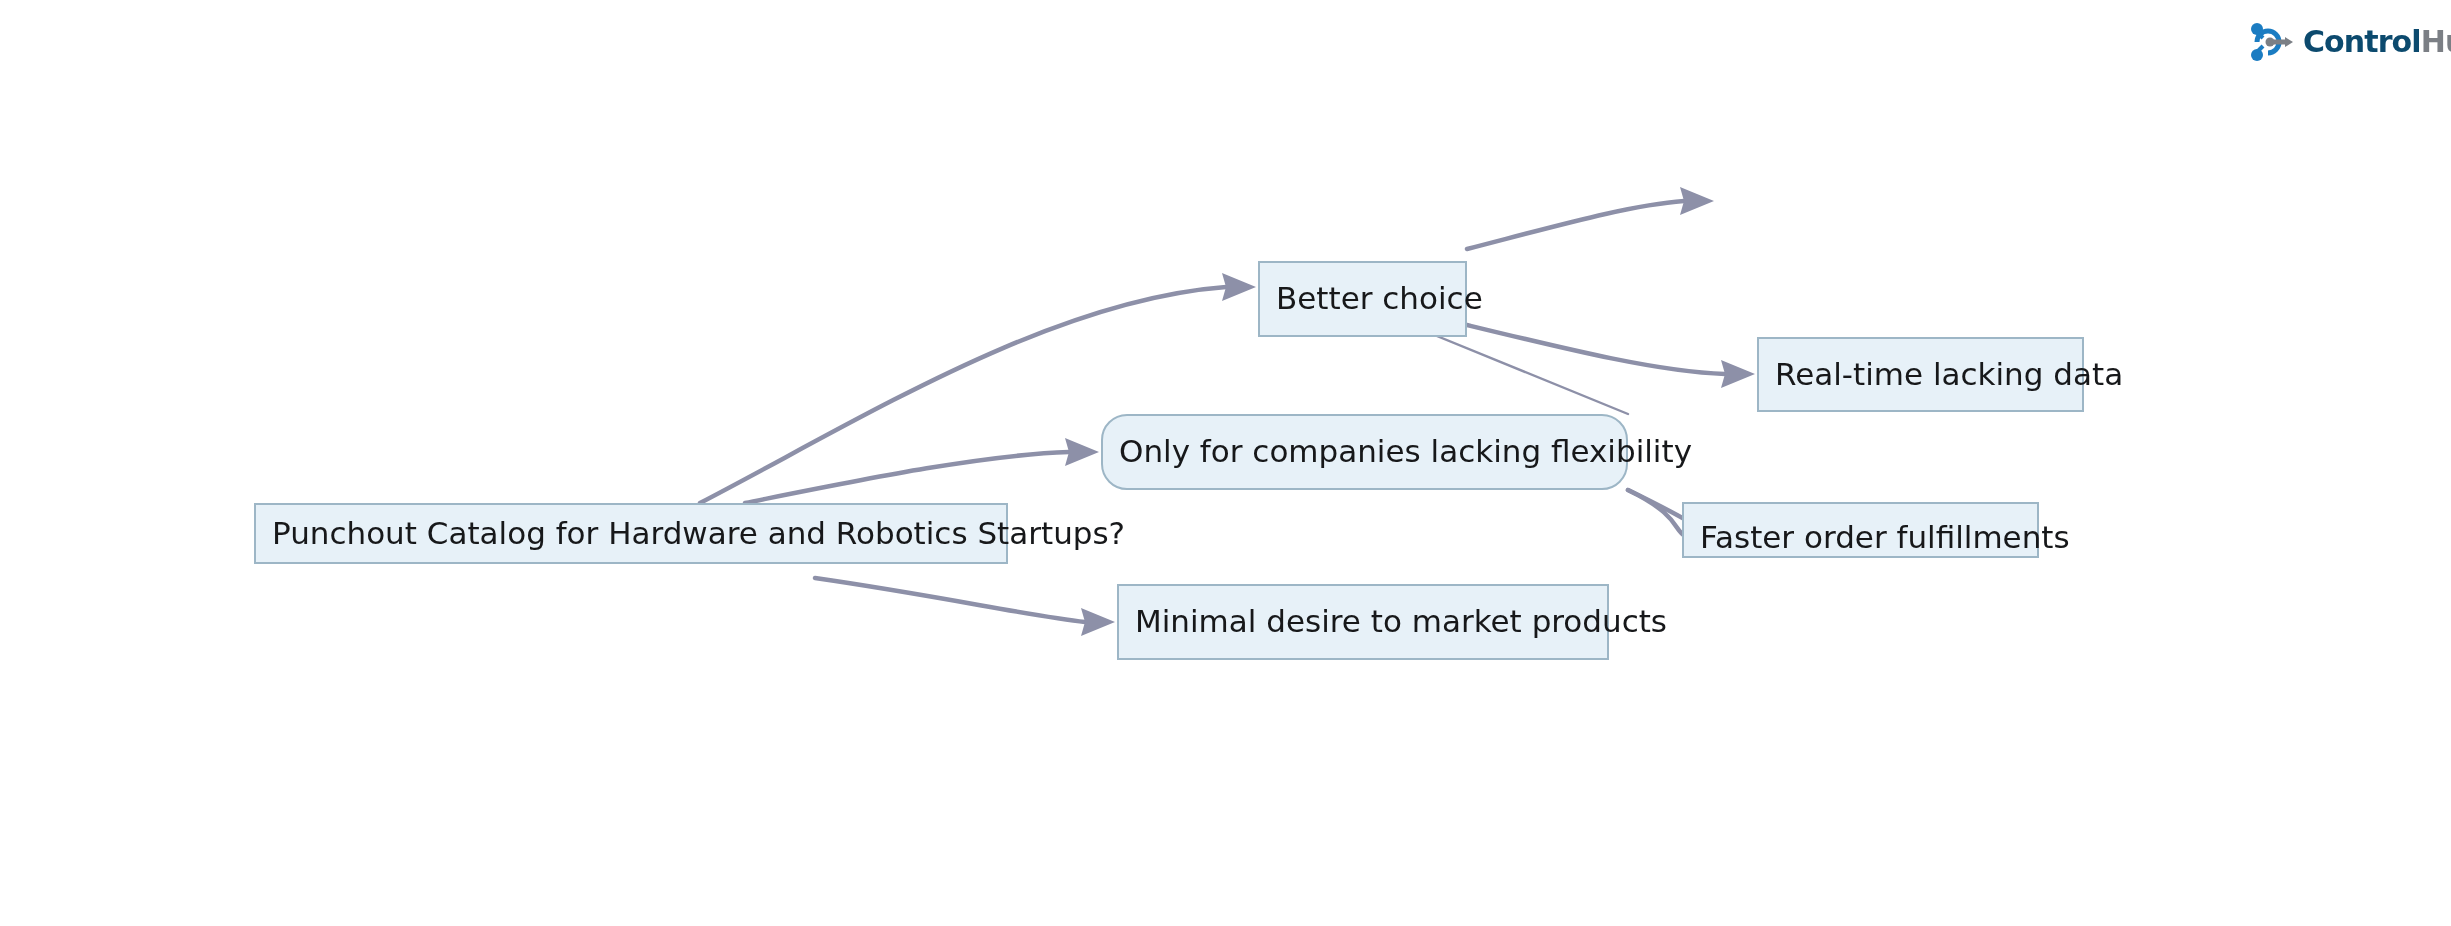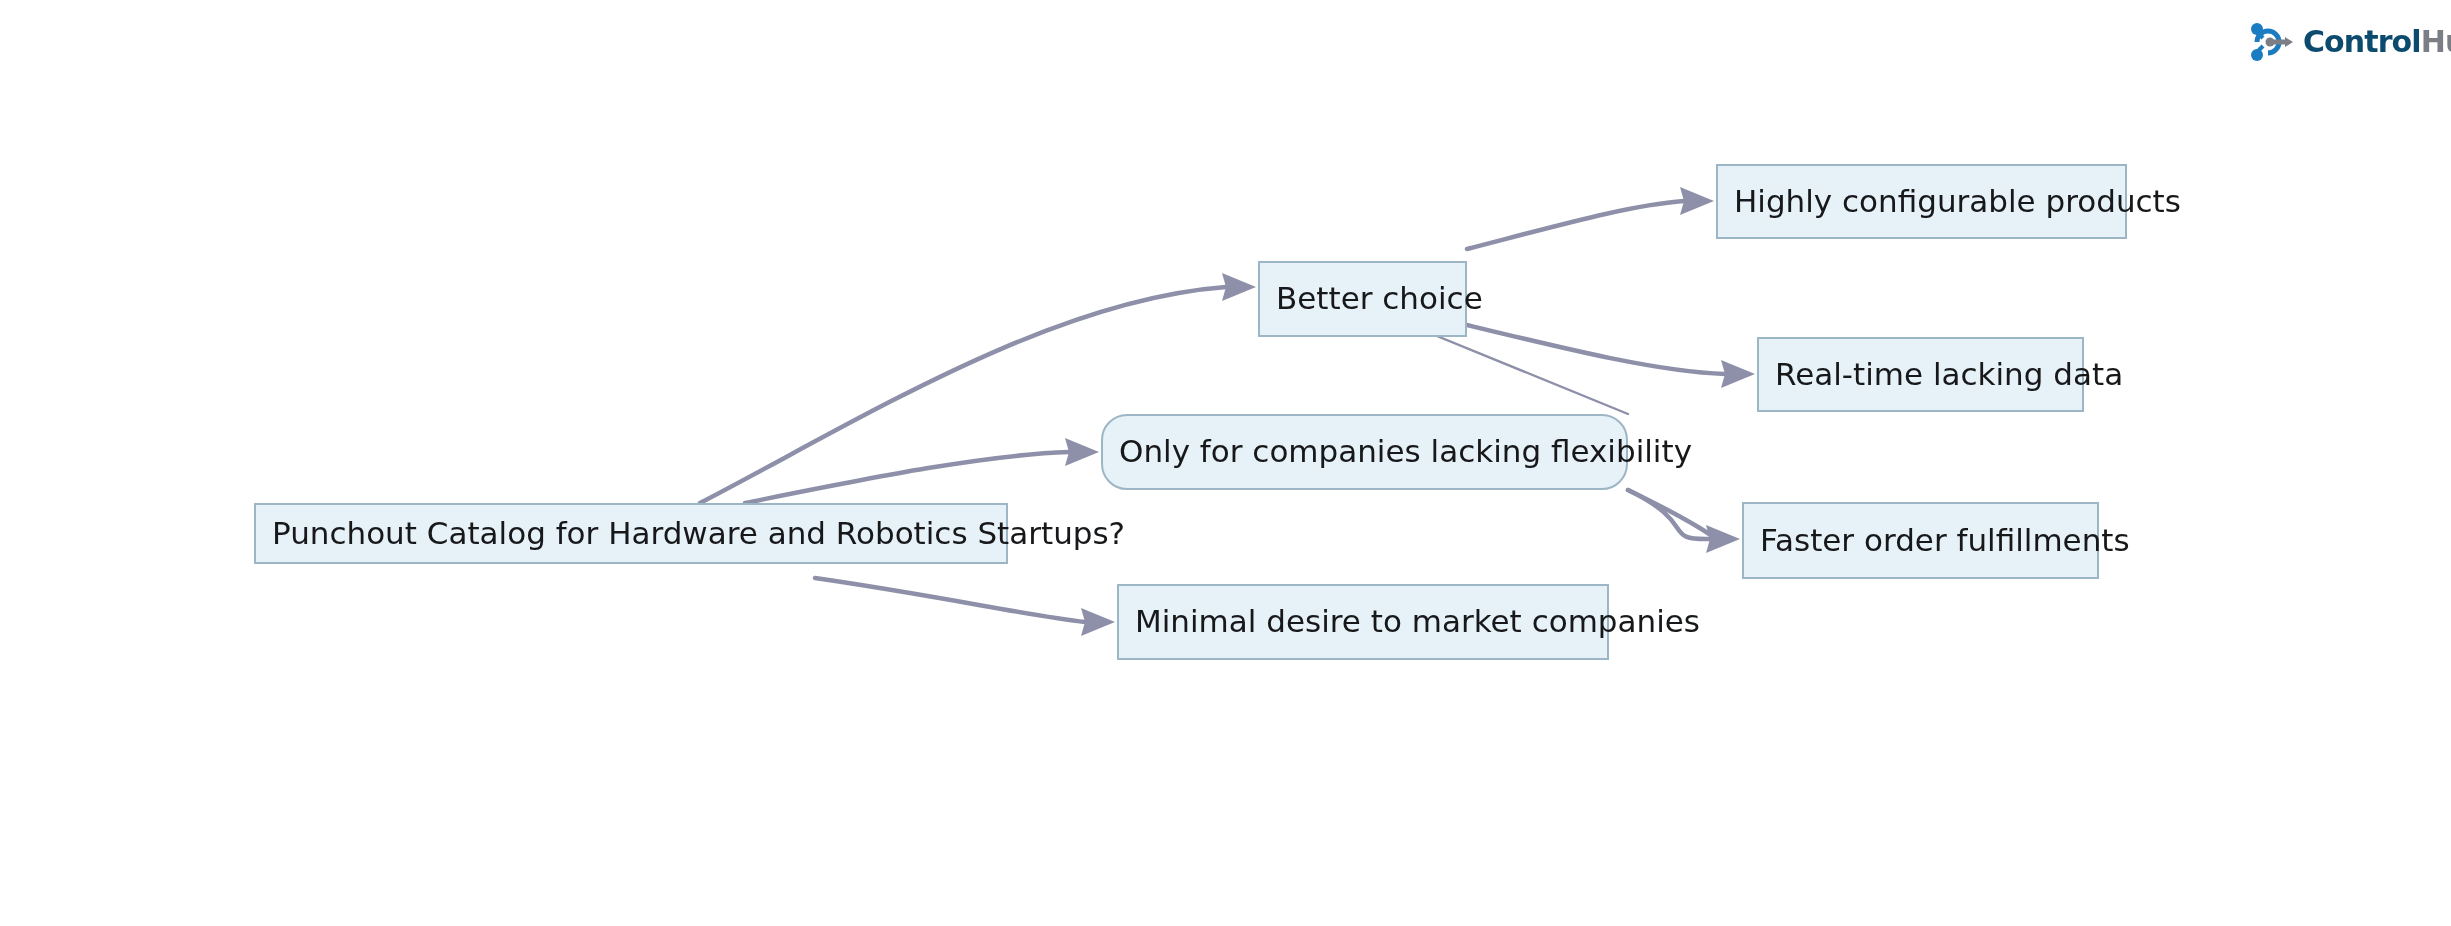--- a/index.html
+++ b/index.html
@@ -84,21 +84,21 @@
   }
   .node-label {
     display: block;
   }
 
   #node-root           { left: 254px;  top: 503px; width: 754px; height: 61px; }
   #node-better-choice  { left: 1258px; top: 249px; width: 209px; height: 76px; margin-top: 12px; }
   #node-highly-config  { left: 1716px; top: 164px; width: 411px; height: 75px; }
   #node-realtime-price { left: 1757px; top: 337px; width: 327px; height: 75px; }
   #node-only-flex      { left: 1101px; top: 414px; width: 527px; height: 76px; border-radius: 26px; }
-  #node-faster-order   { left: 1742px; top: 502px; width: 357px; height: 77px; }
+  #node-faster-order   { left: 1682px; top: 502px; width: 357px; height: 56px; align-items: flex-end; }
   #node-minimal-desire { left: 1117px; top: 584px; width: 492px; height: 76px; }
 </style>
 </head>
 <body>
 
 <div id="brand-logo">
   <svg class="logo-mark" viewBox="0 0 46 40">
     <circle cx="9" cy="7" r="6" fill="#1b7cc2"></circle>
     <circle cx="9" cy="33" r="6" fill="#1b7cc2"></circle>
     <path d="M20 20 m-11,0 a11,11 0 1,1 11,11" fill="none" stroke="#1b7cc2" stroke-width="5"></path>
@@ -158,26 +158,23 @@
 
   <div class="node" id="node-better-choice">
     <span class="node-label">Better choice</span>
   </div>
 
   <div class="node" id="node-only-flex">
     <span class="node-label">Only for companies lacking flexibility</span>
   </div>
 
   <div class="node" id="node-minimal-desire">
-    <span class="node-label">Minimal desire to market companies</span>
+    <span class="node-label">Minimal desire to market products</span>
   </div>
 
-  <div class="node" id="node-highly-config">
-    <span class="node-label">Highly configurable products</span>
-  </div>
 
   <div class="node" id="node-realtime-price">
     <span class="node-label">Real-time lacking data</span>
   </div>
 
   <div class="node" id="node-faster-order">
     <span class="node-label">Faster order fulfillments</span>
   </div>
 
 </div>

